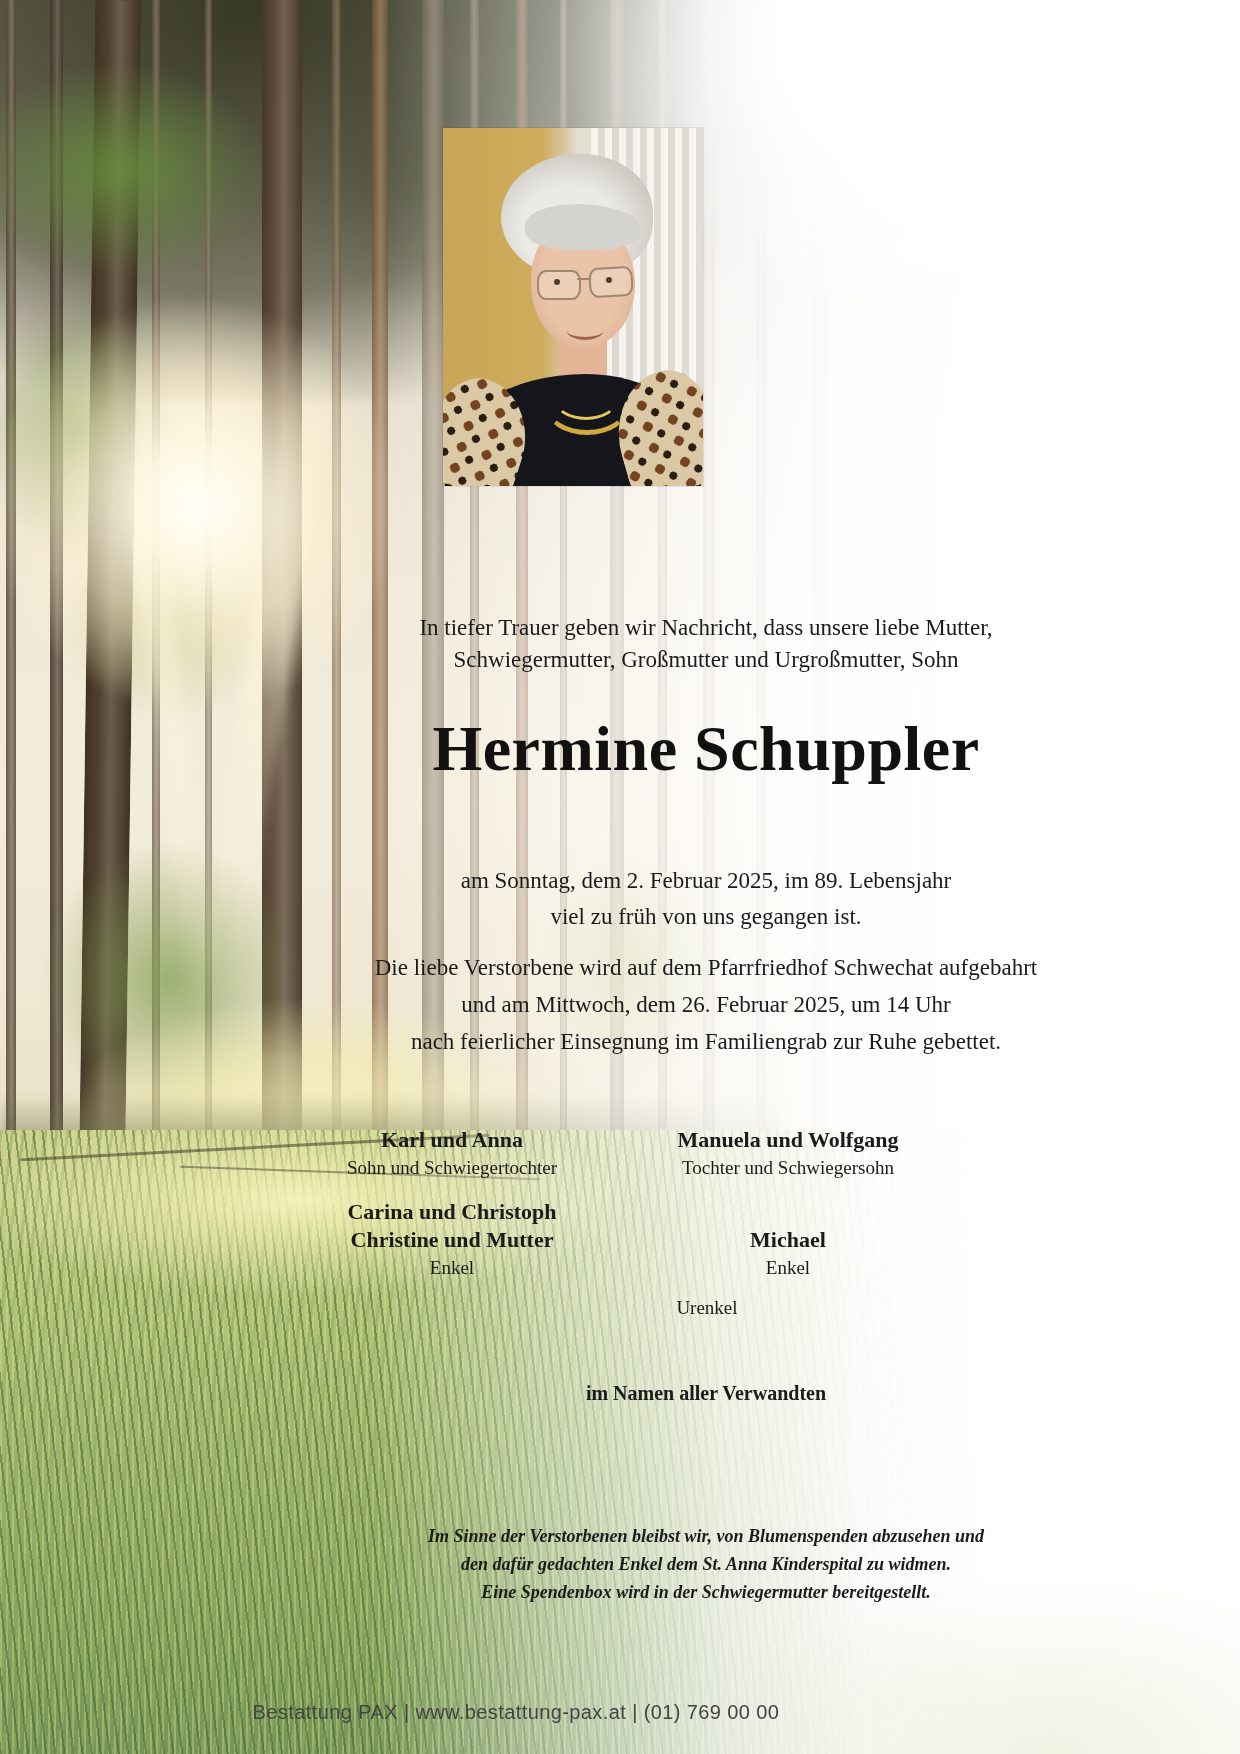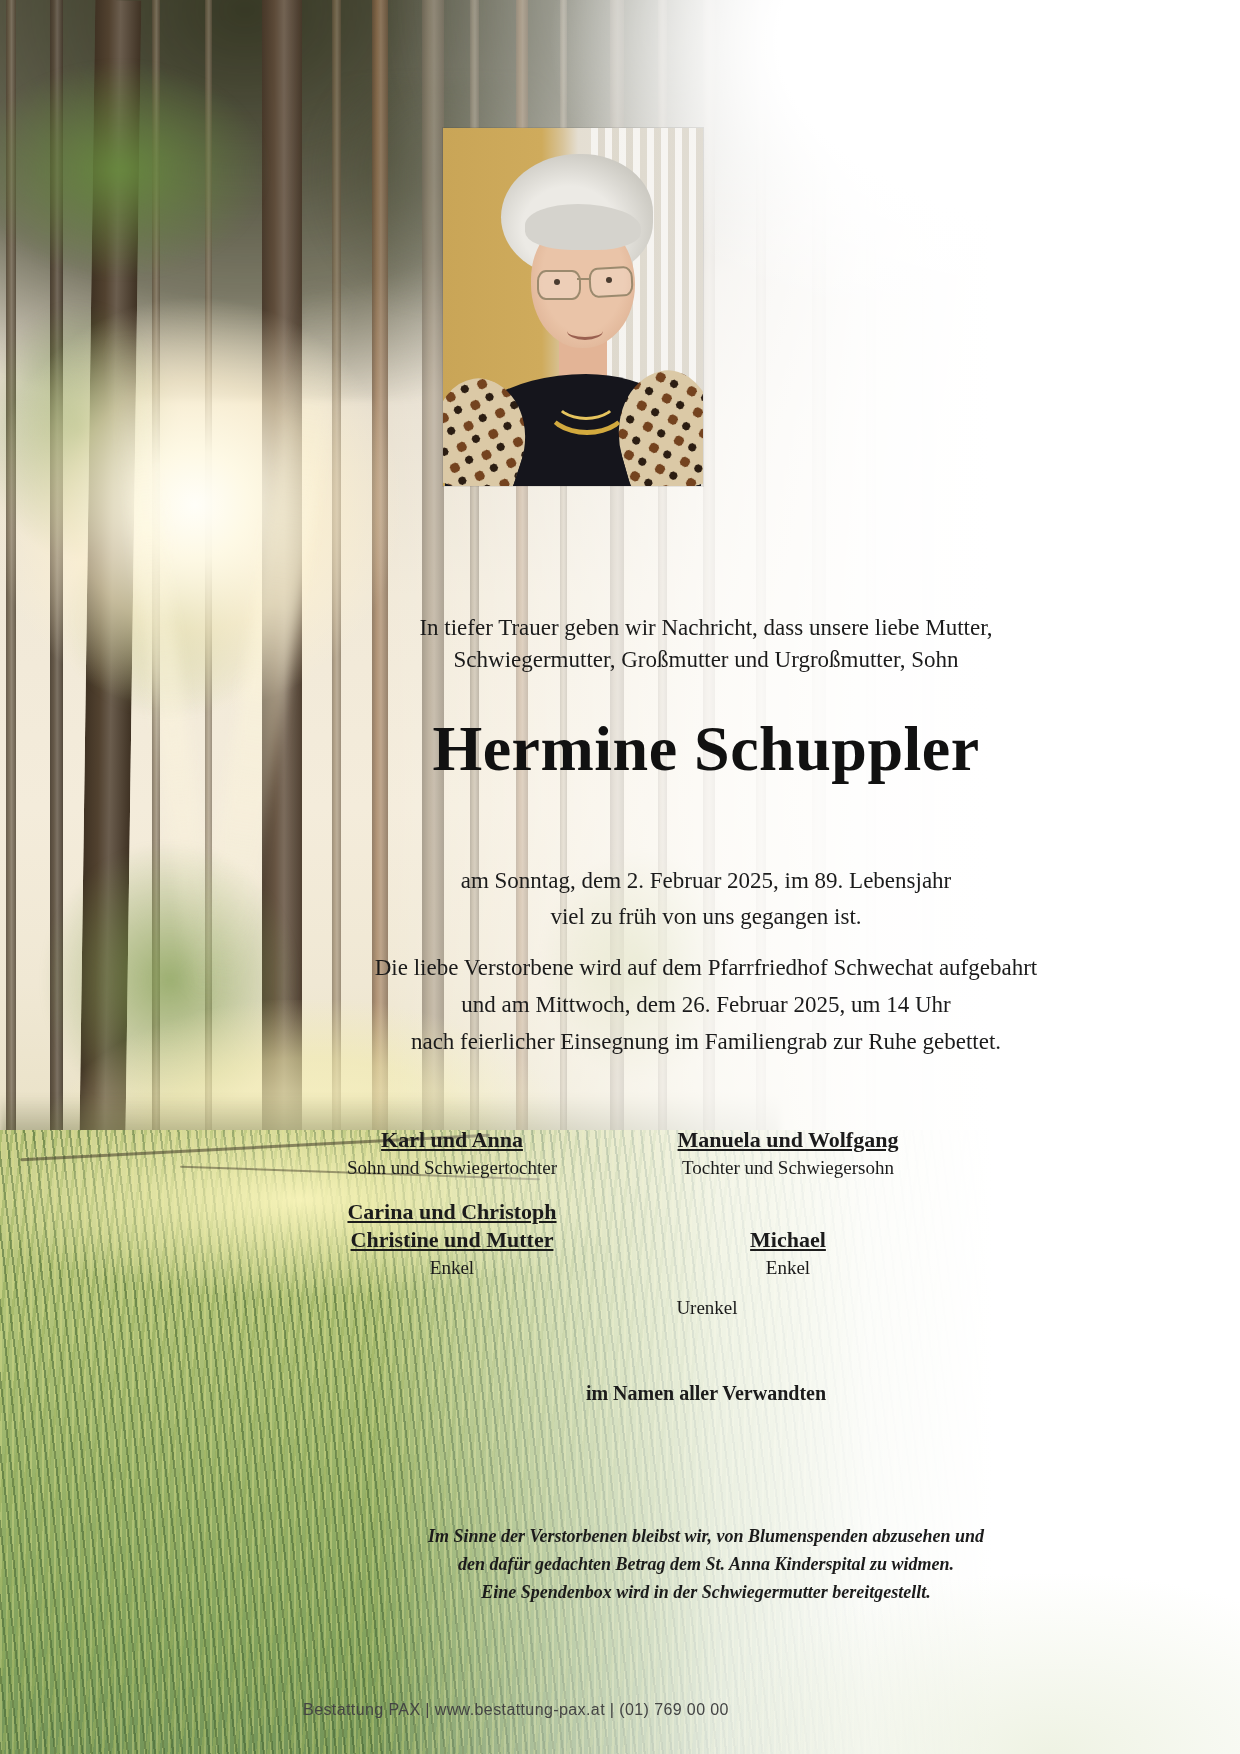--- a/index.html
+++ b/index.html
@@ -125,30 +125,30 @@
 
   .col { position:absolute; left:172px; width:1068px; text-align:center; }
   .announce { top:612px; font-size:23px; line-height:32px; }
   .name     { top:714px; font-size:64px; line-height:70px; font-weight:bold; letter-spacing:0.5px; color:#111; }
   .death    { top:863px; font-size:23px; line-height:36px; }
   .funeral  { top:949px; font-size:23px; line-height:37px; }
   .closing  { top:1381px; font-size:20px; line-height:24px; font-weight:bold; }
   .donation { top:1522px; font-size:18px; line-height:28px; font-style:italic; font-weight:bold; }
 
   .mcol { position:absolute; width:330px; text-align:center; }
-  .mnames { font-size:22px; line-height:28px; font-weight:bold;text-decoration:underline; }
+  .mnames { font-size:22px; line-height:28px; font-weight:bold; }
   .mrel   { font-size:19px; line-height:26px; margin-top:1px; }
   .m-l1 { left:287px; top:1126px; }
   .m-r1 { left:623px; top:1126px; }
   .m-l2 { left:287px; top:1198px; }
   .m-r2 { left:623px; top:1226px; }
   .m-c  { left:542px; top:1294px; }
 
   .footer { position:absolute; left:0; top:1701px; width:1032px; text-align:center;
-    font-family:"Liberation Sans", sans-serif; font-size:16px; color:#444; letter-spacing:0.4px; }
+    font-family:"Liberation Sans", sans-serif; font-size:20px; color:#444; letter-spacing:0.4px; }
 </style>
 </head>
 <body>
 
 <div class="page">
 
   <div class="forest">
     <div class="fbase"></div>
     <div class="canopy1"></div>
     <div class="canopy2"></div>
@@ -245,19 +245,19 @@
     <div class="mnames">Michael</div>
     <div class="mrel">Enkel</div>
   </div>
   <div class="mcol m-c">
     <div class="mrel">Urenkel</div>
   </div>
   <div class="col closing">im Namen aller Verwandten</div>
 
   <div class="col donation">
     <div>Im Sinne der Verstorbenen bleibst wir, von Blumenspenden abzusehen und</div>
-    <div>den dafür gedachten Betrag dem St. Anna Kinderspital zu widmen.</div>
+    <div>den dafür gedachten Enkel dem St. Anna Kinderspital zu widmen.</div>
     <div>Eine Spendenbox wird in der Schwiegermutter bereitgestellt.</div>
   </div>
 
   <div class="footer">Bestattung PAX | www.bestattung-pax.at | (01) 769 00 00</div>
 
 </div>
 
 </body></html>

